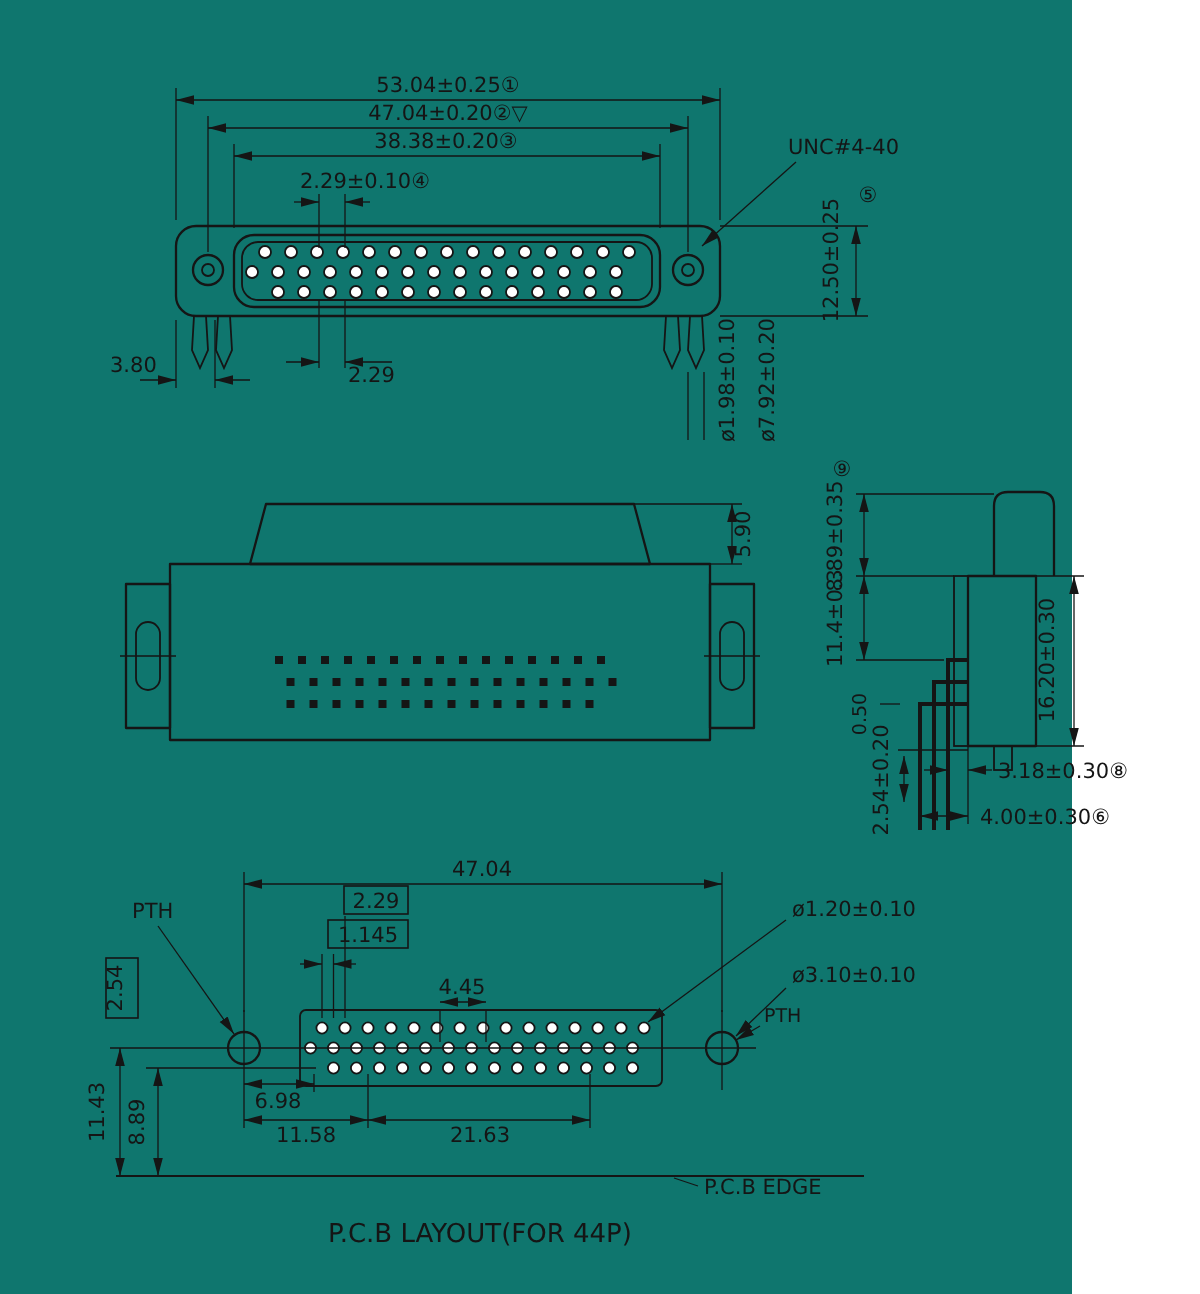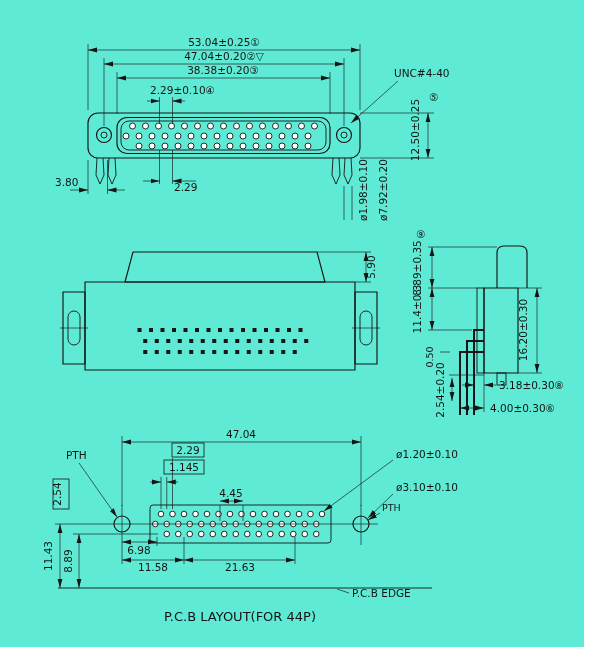--- a/index.html
+++ b/index.html
@@ -1,16 +1,16 @@
 <!DOCTYPE html>
 <html><head>
 <meta charset="utf-8">
 <style>
   html,body{margin:0;padding:0;background:#fff;}
-  #canvas{width:584px;height:647px;position:relative;background:#5eead4;}
+  #canvas{width:536px;height:647px;position:relative;background:#0f766e;}
   svg{display:block;}
   .obj{fill:none;stroke:#151515;stroke-width:1.15;stroke-linejoin:round;}
   .obj2{fill:none;stroke:#151515;stroke-width:0.9;}
   .dim{fill:none;stroke:#151515;stroke-width:0.65;}
   text{font-family:"DejaVu Sans","Liberation Sans",sans-serif;font-size:10.5px;fill:#151515;}
   .t9{font-size:9.5px;}
   .cap{font-size:13px;}
   .mid{text-anchor:middle;}
   #pins-front circle,#pins-pcb circle{fill:#fff;stroke:#151515;stroke-width:0.9;}
   #pins-rear rect{fill:#151515;stroke:none;}

